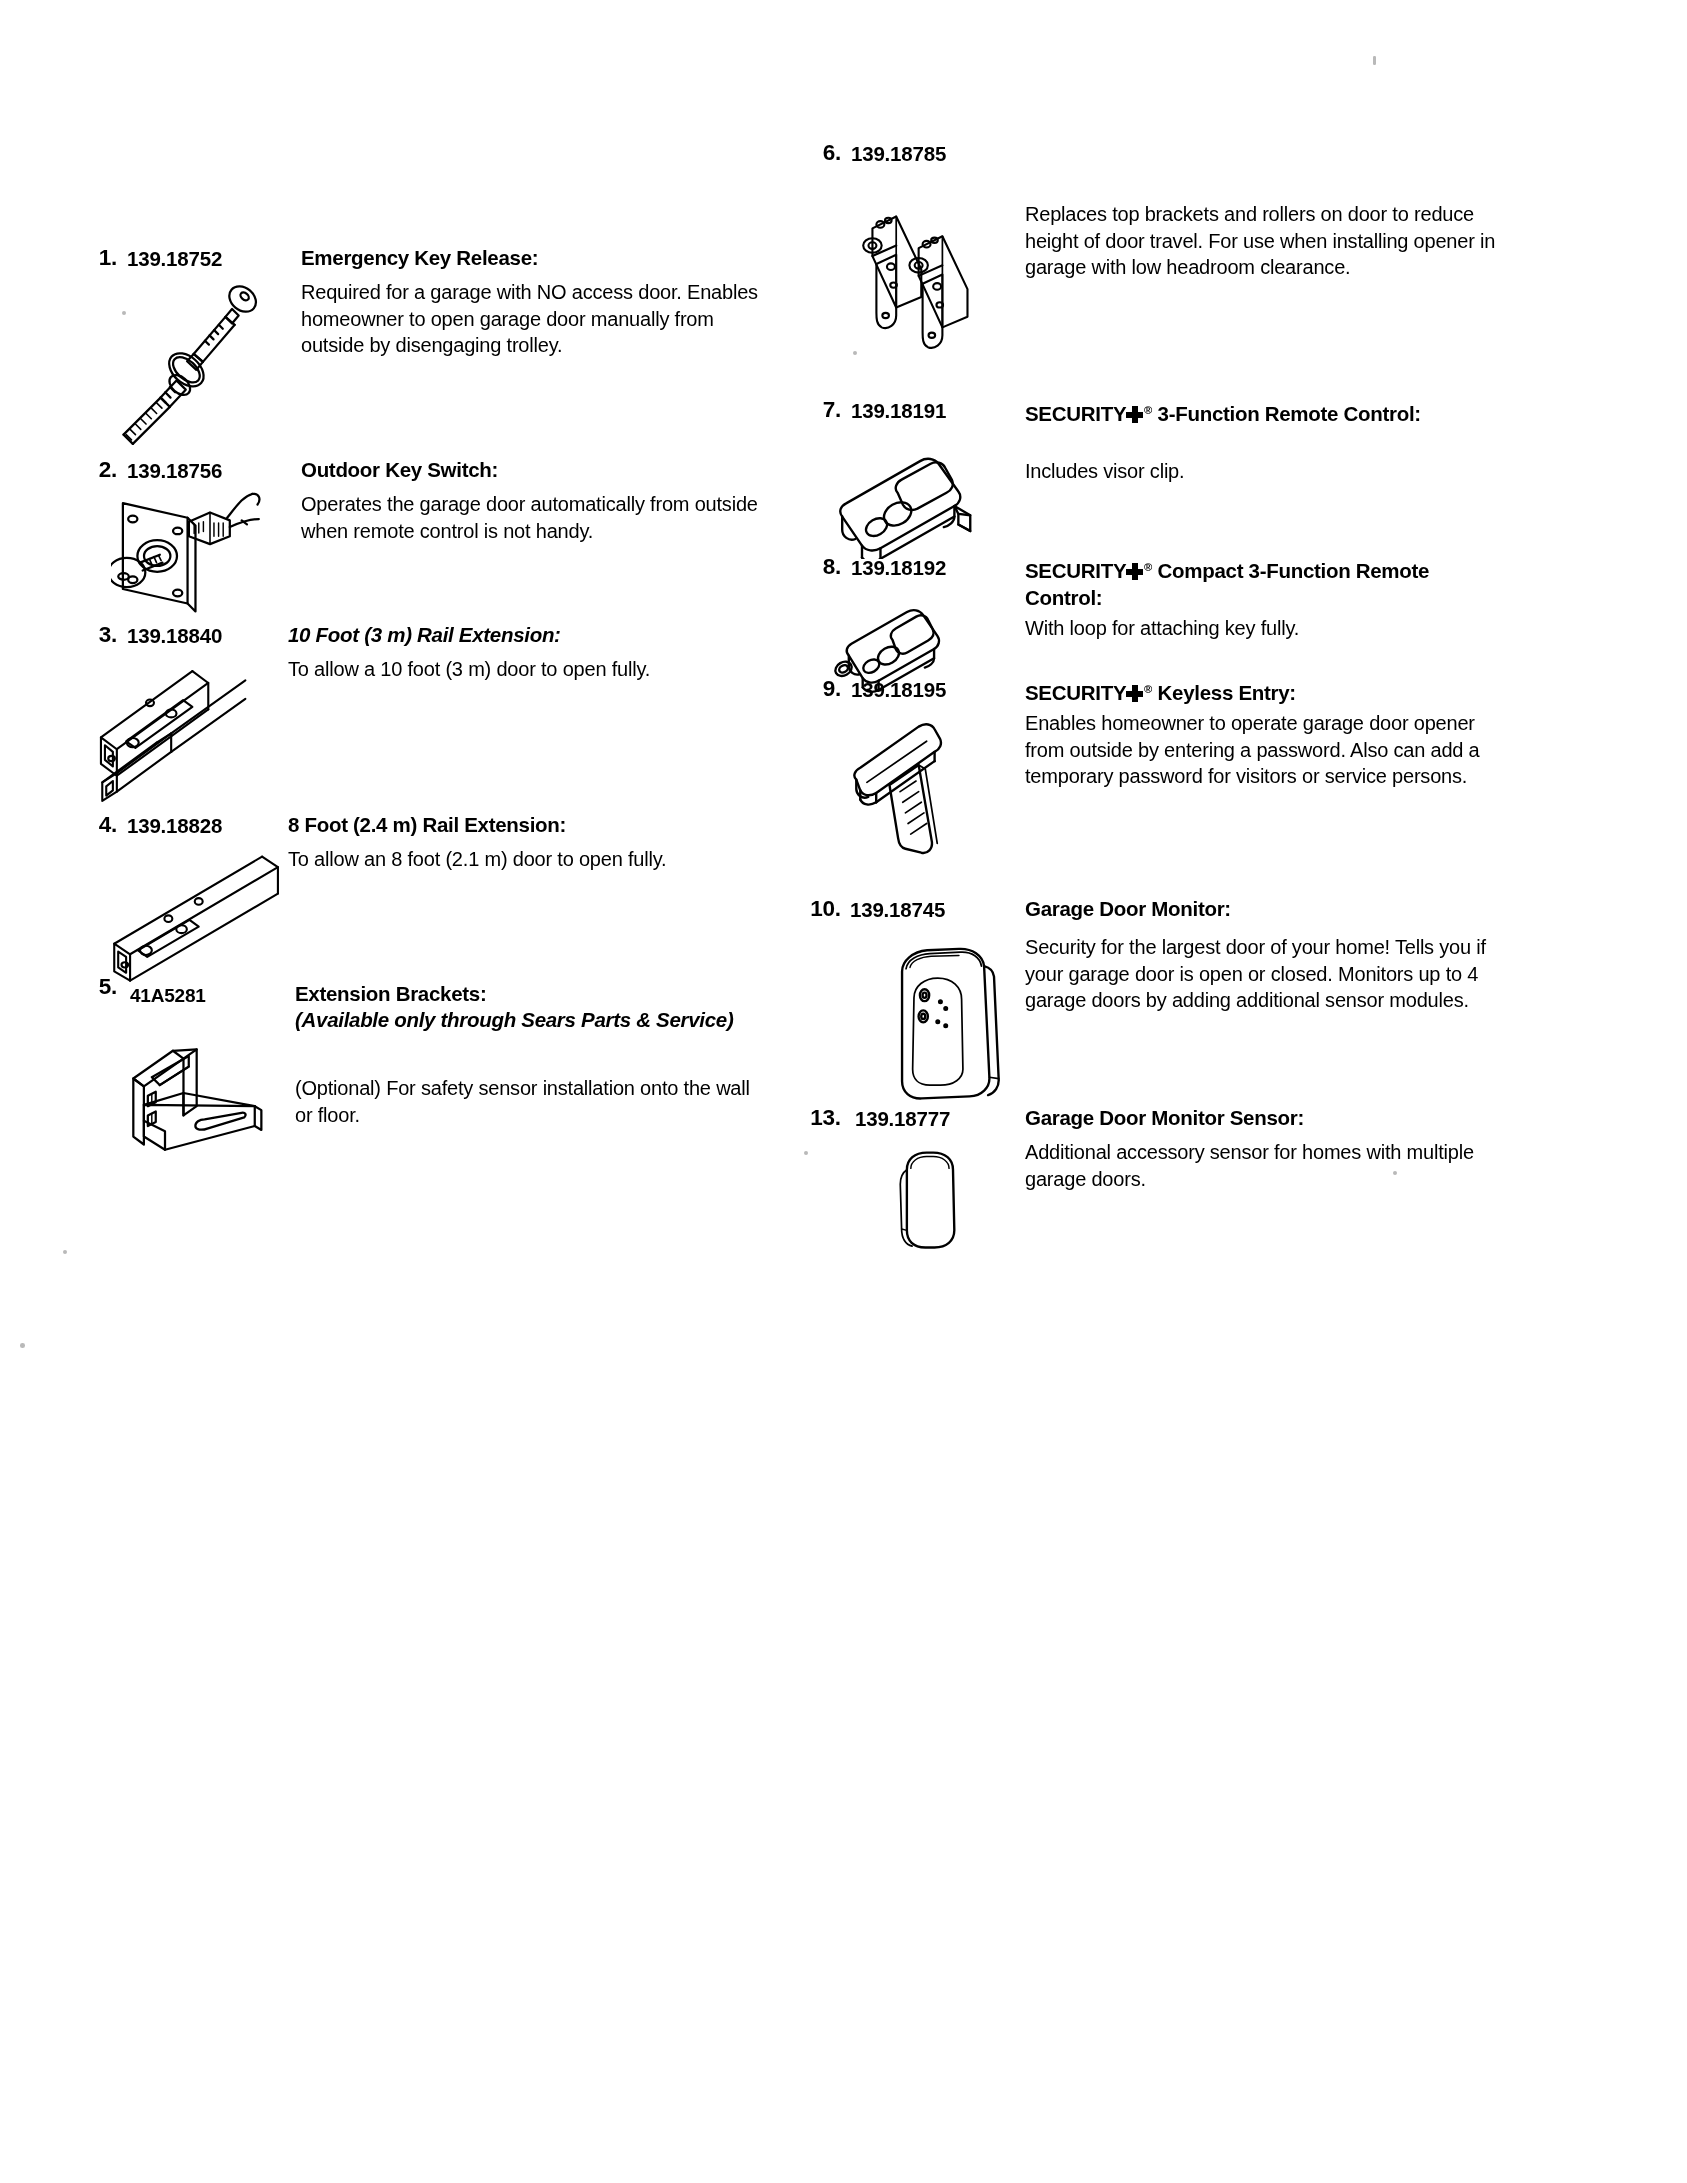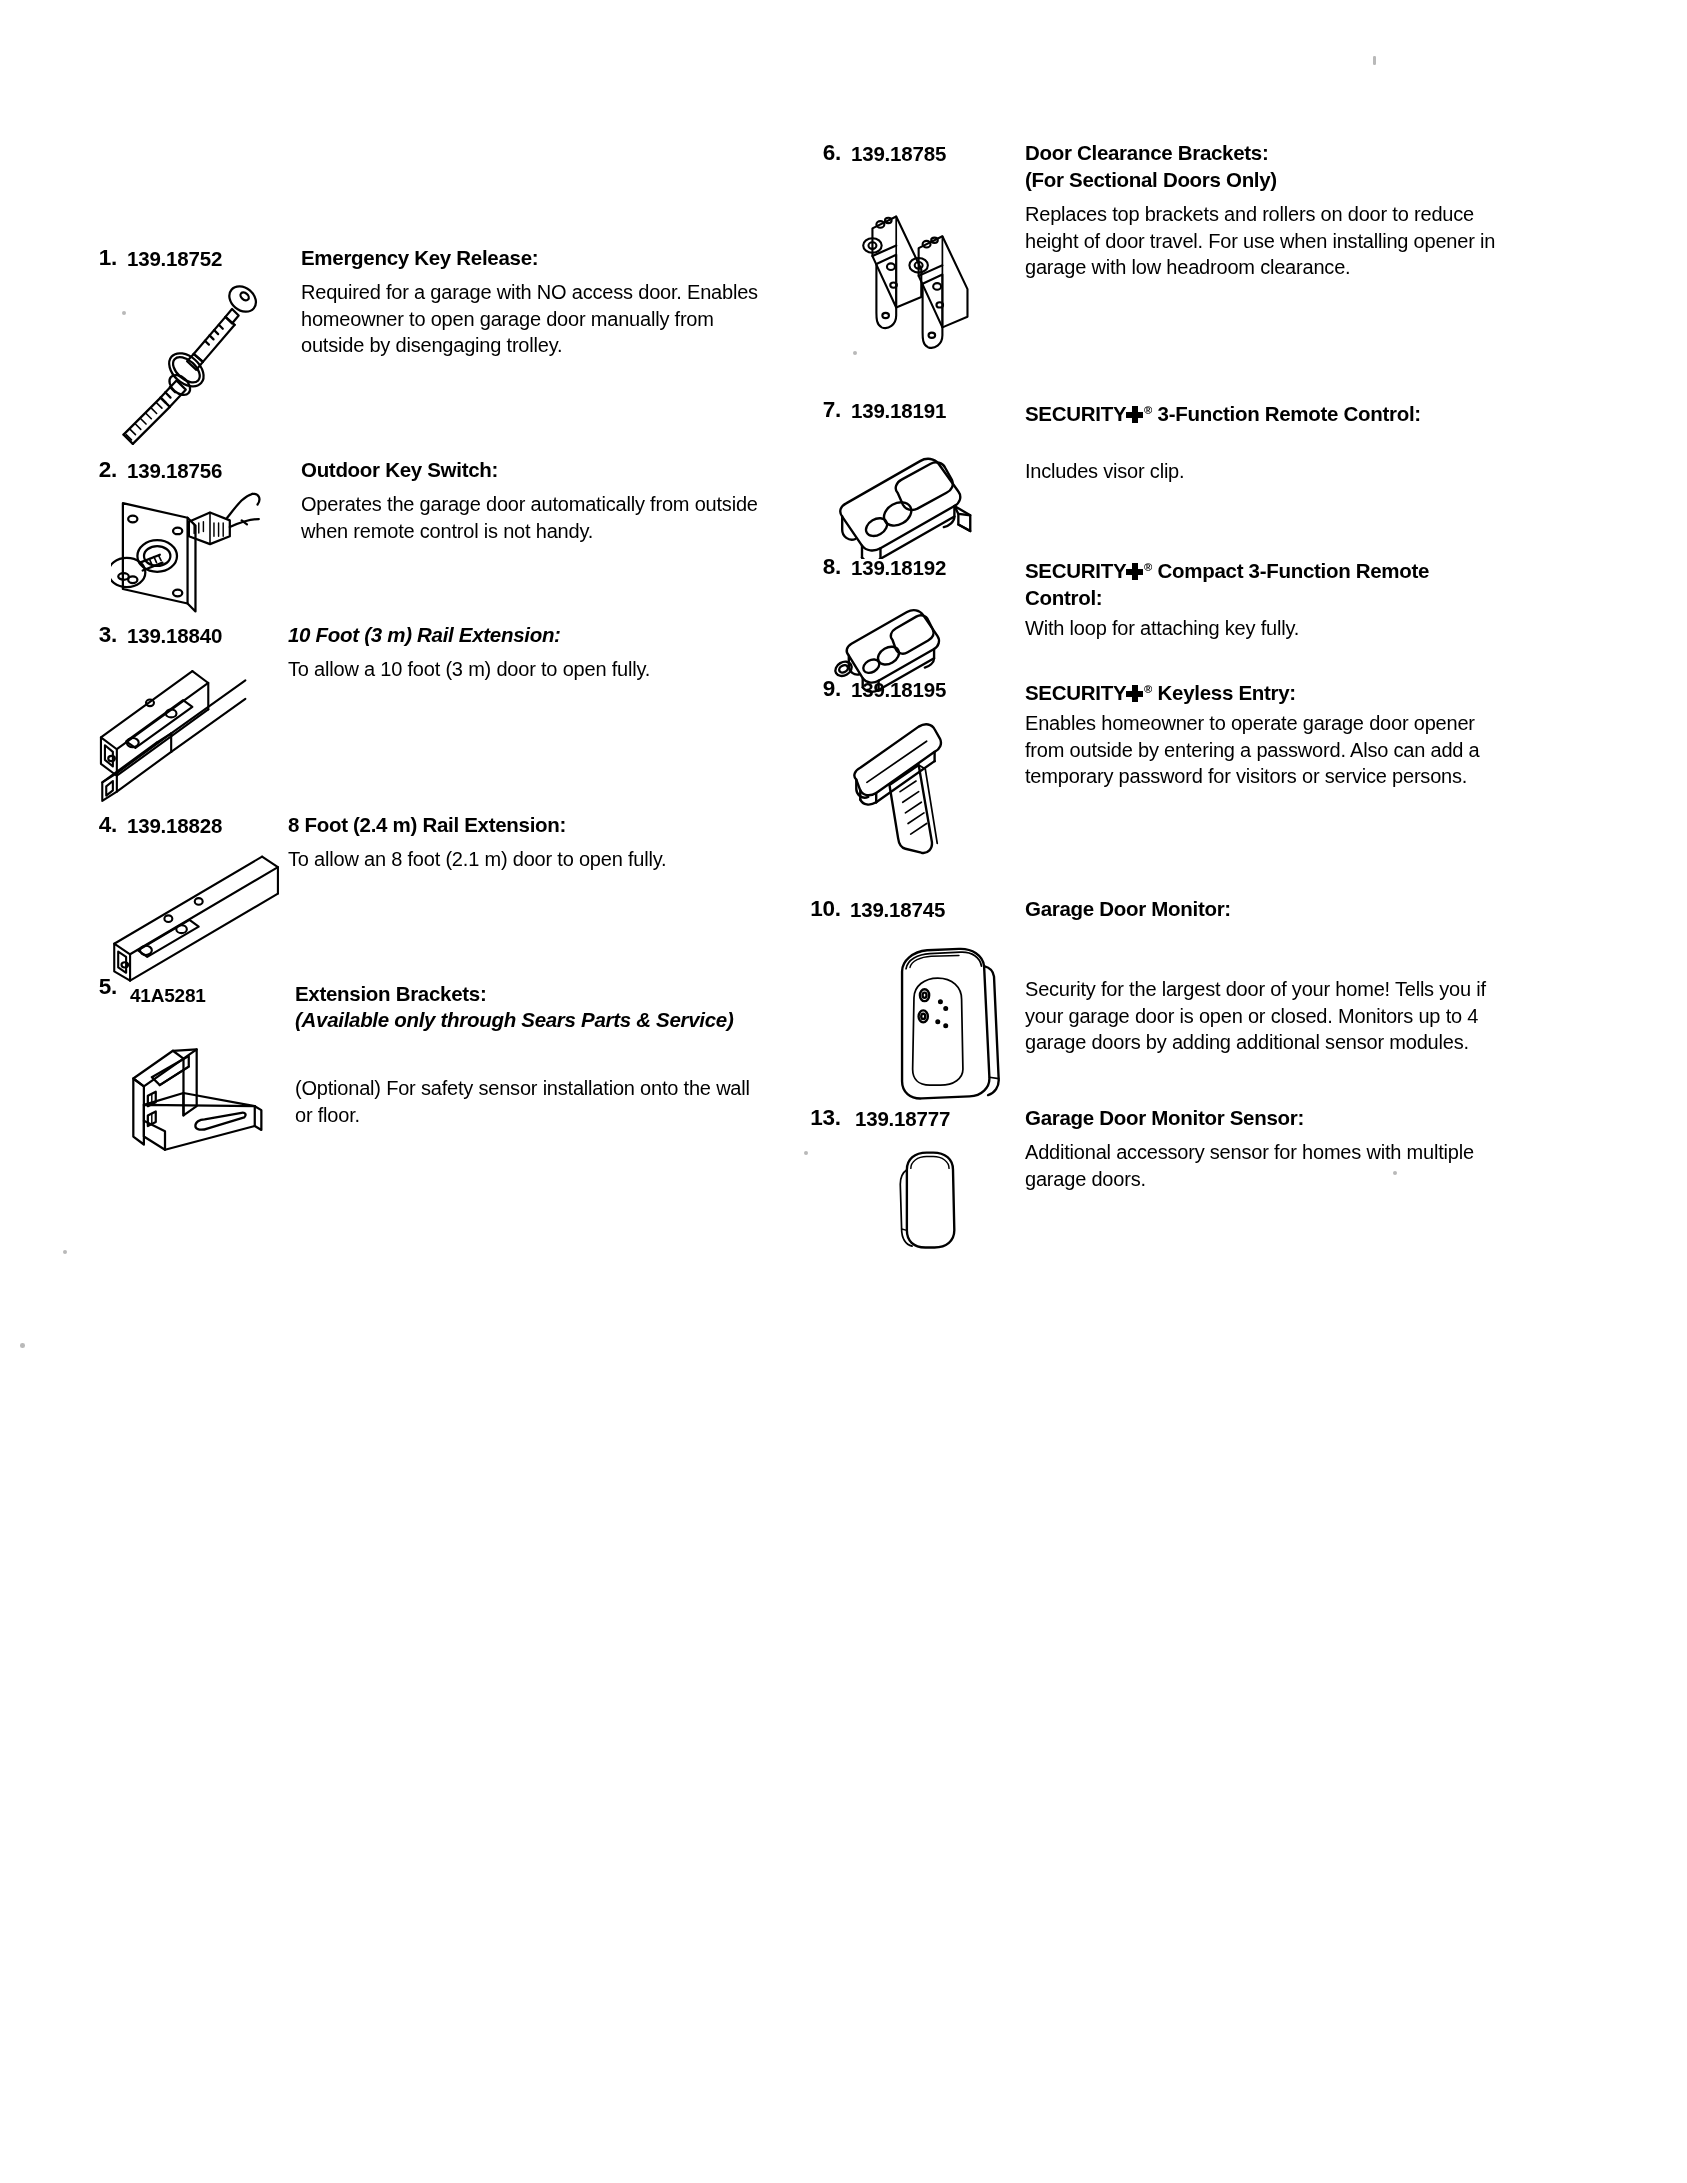--- a/index.html
+++ b/index.html
@@ -383,24 +383,20 @@
     </div>
 
   </div>
 
   <div class="column" id="col-right">
 
     <div class="entry" style="position:absolute; left:0; top:140px;">
       <div class="entry-head" style="height:57px;">
         <span class="num">6</span>
         <span class="part">139.18785</span>
-        <div class="title-block">
-          <div class="title">Door Clearance Brackets:</div>
-          <div class="title">(For Sectional Doors Only)</div>
-        </div>
       </div>
       <div class="body-block" style="top:61px;">
         <div class="desc">Replaces top brackets and rollers on door to reduce height of door travel. For use when installing opener in garage with low headroom clearance.</div>
       </div>
       <div class="art" style="left:53px; top:58px;">
         <svg width="165" height="165" viewBox="0 0 250 250">
           <g fill="none" stroke="#000" stroke-width="3.2" stroke-linejoin="round" stroke-linecap="round">
 
             <path d="M34 46 L70 28 L108 108 L108 150 L70 166 L34 88 Z"></path>
             <path d="M70 28 L70 166" stroke-width="2.6"></path>
@@ -577,21 +573,21 @@
     </div>
 
     <div class="entry" style="position:absolute; left:0; top:896px;">
       <div class="entry-head">
         <span class="num" style="width:49px; left:-5.3px;">10</span>
         <span class="part" style="left:53px;">139.18745</span>
         <div class="title-block">
           <div class="title">Garage Door Monitor:</div>
         </div>
       </div>
-      <div class="body-block" style="top:38px;margin-top:42px;">
+      <div class="body-block" style="top:38px;">
         <div class="desc">Security for the largest door of your home! Tells you if your garage door is open or closed. Monitors up to 4 garage doors by adding additional sensor modules.</div>
       </div>
       <div class="art" style="left:93px; top:41px;">
         <svg width="126" height="172" viewBox="0 0 190 260">
           <g fill="none" stroke="#000" stroke-width="3.6" stroke-linejoin="round" stroke-linecap="round">
 
             <path d="M18 52
                      C18 36, 34 22, 56 20
                      L104 18
                      C124 17, 140 28, 142 44

